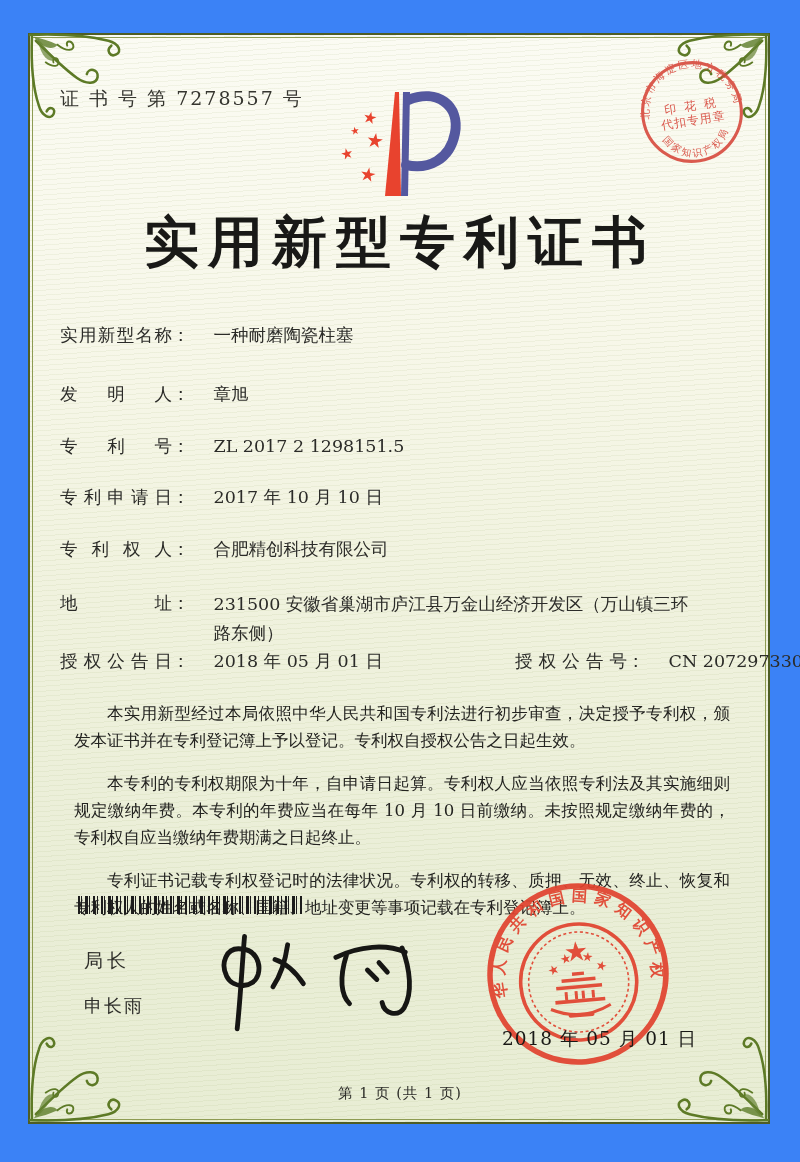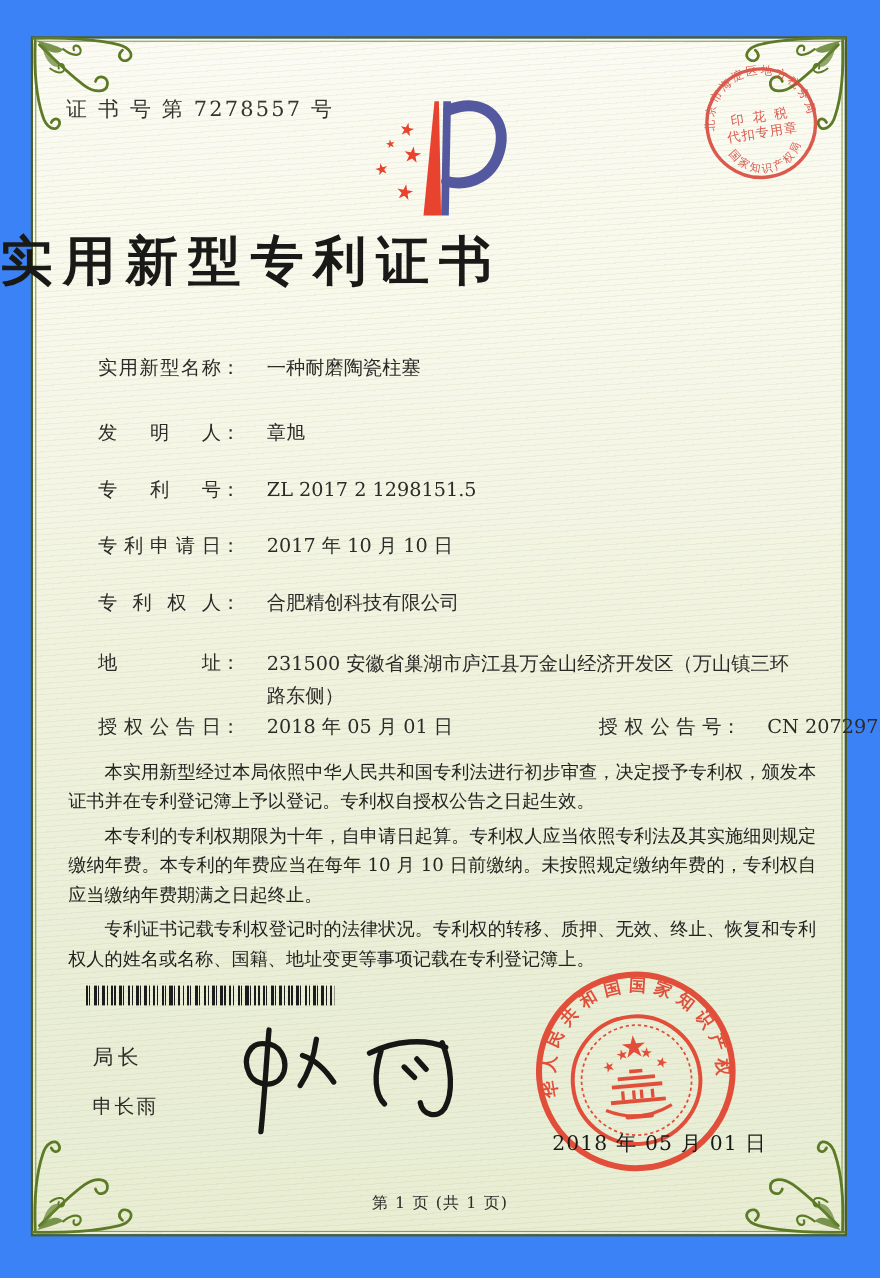--- a/index.html
+++ b/index.html
@@ -14,31 +14,31 @@
   .frame::after{content:"";position:absolute;inset:2px;border:1px solid #8e9c52;}
   
   .orn{position:absolute;width:108px;height:98px;}
   .orn-tl{left:24px;top:29px;transform:scaleY(-1);}
   .orn-tr{right:26px;top:29px;transform:scale(-1,-1);}
   .orn-bl{left:24px;top:1028px;}
   .orn-br{right:26px;top:1028px;transform:scaleX(-1);}
   .cert-no{position:absolute;left:60px;top:86px;font-size:19px;letter-spacing:2px;color:#35352f;}
   .stamp{position:absolute;left:638px;top:58px;width:108px;height:108px;transform:rotate(-9deg);opacity:.9;}
   .logo{position:absolute;left:338px;top:76px;width:150px;height:124px;}
-  .title{position:absolute;left:0;top:206px;width:100%;text-align:left;font-size:48px;font-weight:bold;
+  .title{position:absolute;left:0;top:206px;width:100%;text-align:center;font-size:55px;font-weight:bold;
          letter-spacing:9px;margin:0;color:#191917;}
   .frow{position:absolute;left:60px;font-size:17.5px;line-height:27px;white-space:nowrap;}
-  .flabel{display:inline-block;width:112px;text-align:justify;text-align-last:justify;vertical-align:top;margin-left:29px;}
+  .flabel{display:inline-block;width:112px;text-align:justify;text-align-last:justify;vertical-align:top;}
   .colon{display:inline-block;vertical-align:top;}
   .fvalue{display:inline-block;vertical-align:top;margin-left:24px;}
   .fvalue-wrap{white-space:normal;max-width:482px;line-height:29px;}
   .grant-no-group{position:absolute;left:455px;top:0;}
   .bodytext{position:absolute;left:58px;top:684px;width:688px;font-size:16.5px;line-height:27px;
             text-align:justify;color:#232320;}
-  .bodytext p{margin:4px;text-indent:2em;}
+  .bodytext p{margin:16px;text-indent:2em;}
   .barcode{position:absolute;left:78px;top:896px;width:226px;height:18px;
     background:repeating-linear-gradient(90deg,
       #1c1c1c 0 2px, rgba(0,0,0,0) 2px 3px,
       #1c1c1c 3px 4px, rgba(0,0,0,0) 4px 7px,
       #1c1c1c 7px 10px, rgba(0,0,0,0) 10px 11px,
       #1c1c1c 11px 12px, rgba(0,0,0,0) 12px 15px,
       #1c1c1c 15px 17px, rgba(0,0,0,0) 17px 19px,
       #1c1c1c 19px 20px, rgba(0,0,0,0) 20px 23px);}
   .director-title{position:absolute;left:84px;top:948px;font-size:19px;letter-spacing:4px;
         font-family:"DejaVu Sans","Liberation Sans",sans-serif;color:#2e2e2a;}

